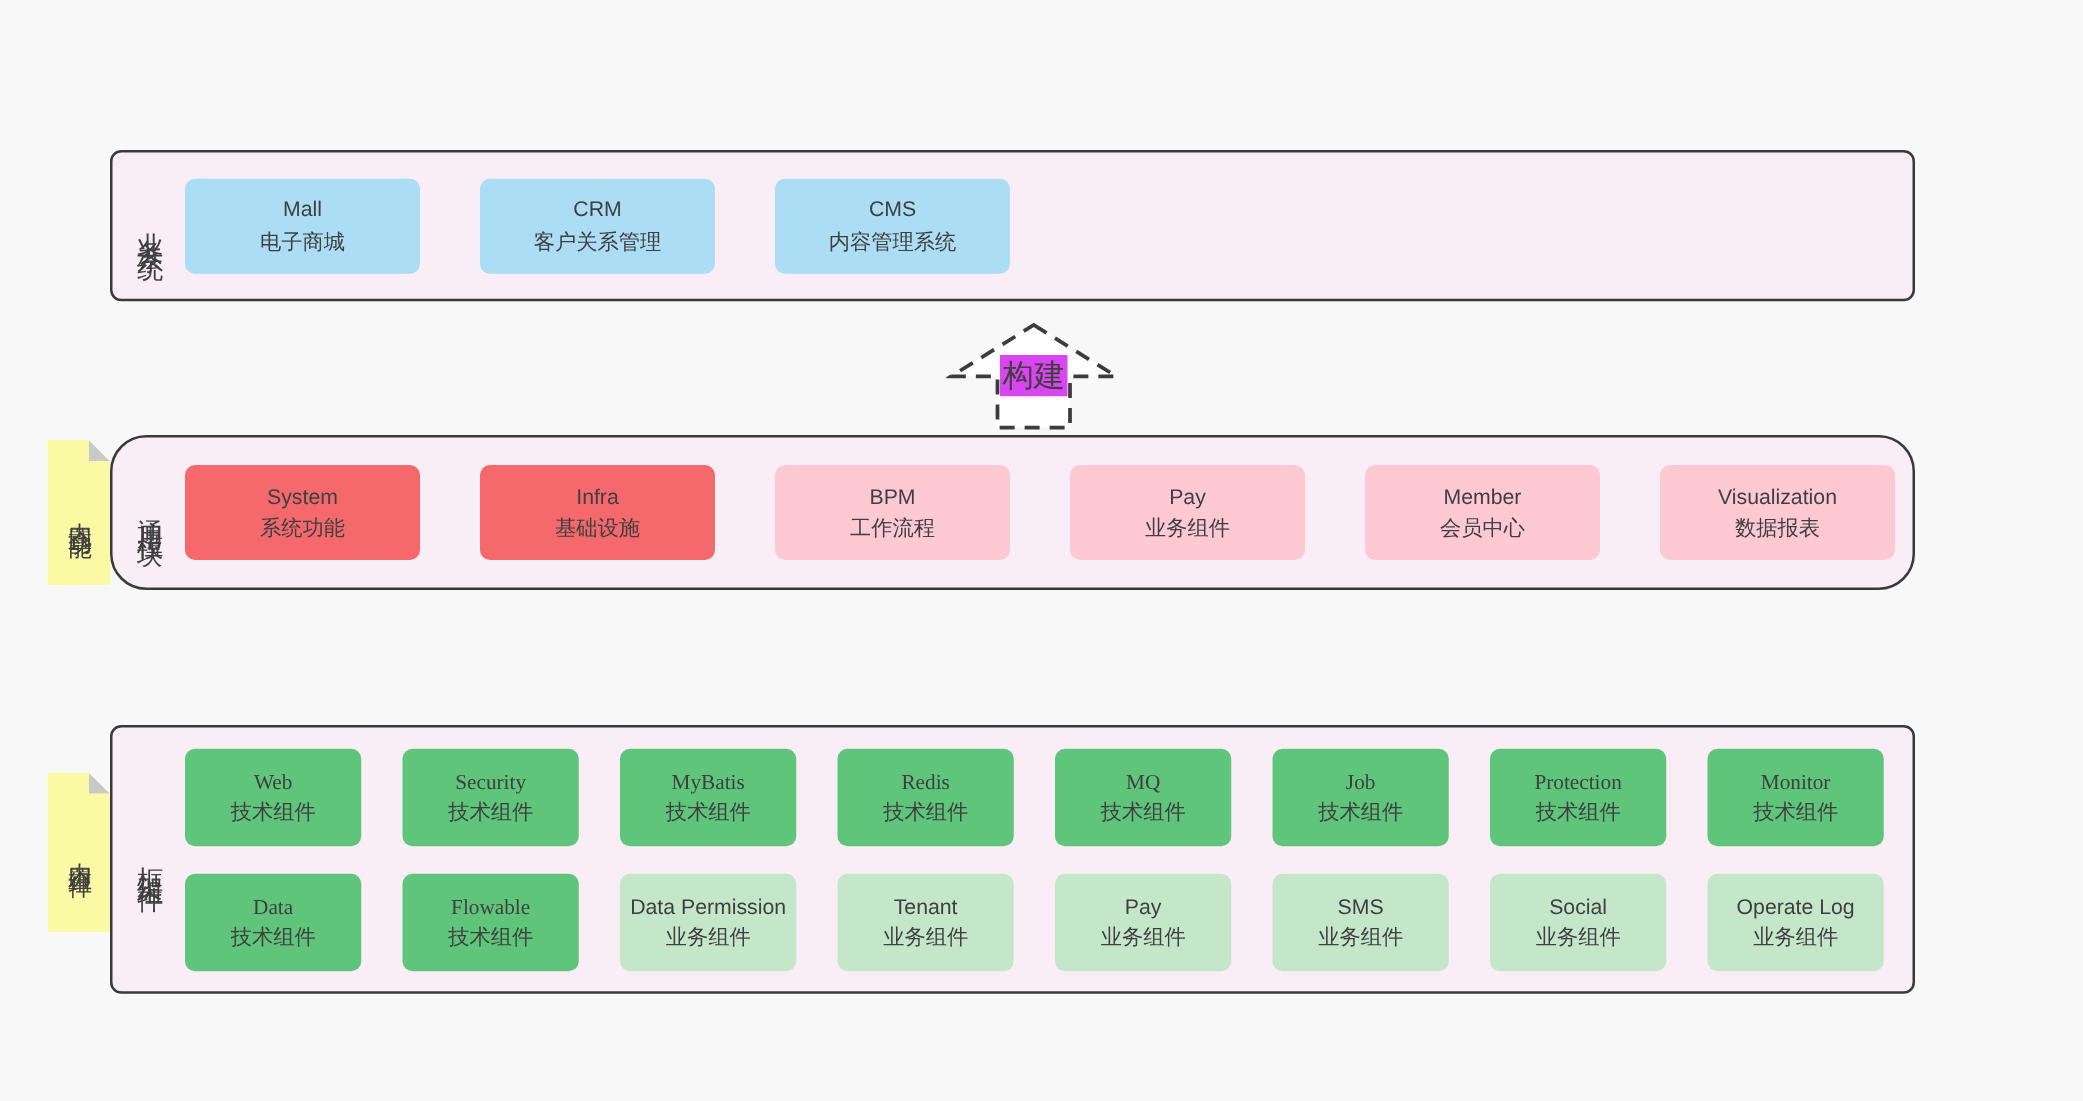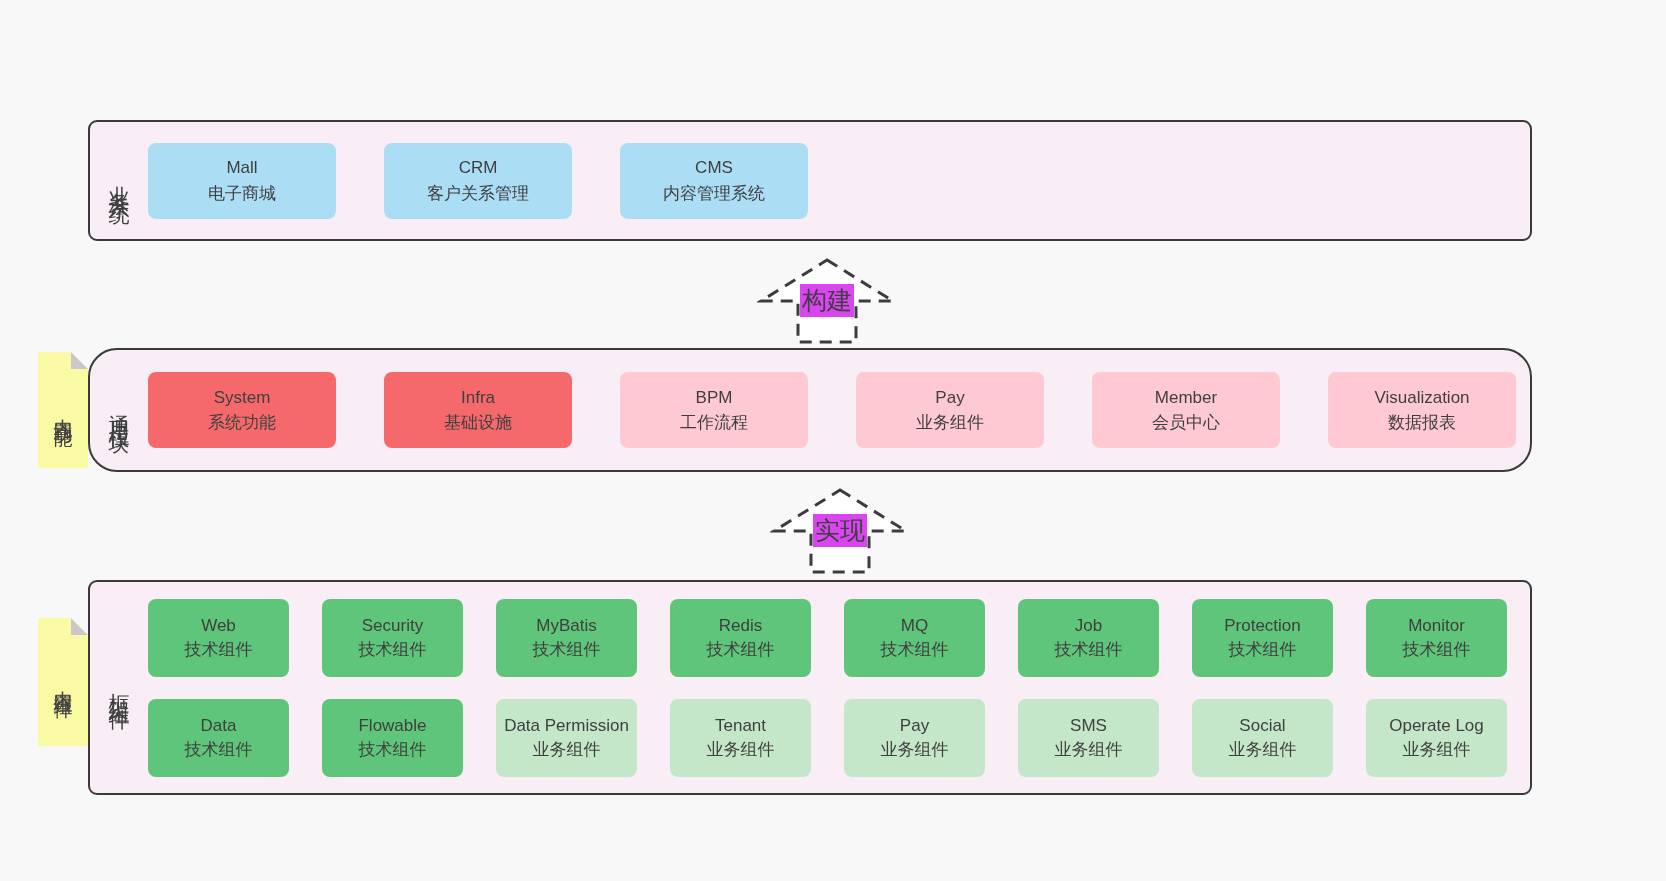--- a/index.html
+++ b/index.html
@@ -42,21 +42,21 @@
   .box{
     border-radius:8px;display:flex;flex-direction:column;align-items:center;justify-content:center;
     text-align:center;color:var(--text);font-size:17px;line-height:1.5;
     box-sizing:border-box;padding:4px 6px;
   }
   .box-lg{width:188px;height:76px;}
   .box-sm{width:141px;height:78px;line-height:1.4;}
   .v-blue{background:var(--blue);}
   .v-red{background:var(--red);}
   .v-pink{background:var(--pink);text-align:right;}
-  .v-green{background:var(--green);}
+  .v-green{background:var(--green);font-family:Liberation Serif, serif;}
   .v-light-green{background:var(--light-green);}
 
   
   .sticky{
     position:absolute;left:38px;width:50px;background:var(--sticky-yellow);z-index:0;
     clip-path:polygon(0 0, calc(100% - 17px) 0, 100% 17px, 100% 100%, 0 100%);
     display:flex;align-items:center;justify-content:center;
   }
   .sticky-1{top:352px;height:116px;}
   .sticky-2{top:618px;height:128px;}
@@ -137,26 +137,20 @@
           <div>Member</div>
           <div>会员中心</div>
         </div>
         <div class="box box-lg v-pink">
           <div>Visualization</div>
           <div>数据报表</div>
         </div>
       </div>
   </section>
 
-  <div class="arrow arrow-2">
-    <svg viewBox="0 0 140 88">
-      <polygon points="70,4 136,45 99,45 99,86 41,86 41,45 4,45" fill="#ffffff" stroke="#3c3c3c" stroke-width="3" stroke-dasharray="12 8" stroke-linejoin="miter"></polygon>
-    </svg>
-    <span class="arrow-label">实现</span>
-  </div>
 
   <div class="sticky sticky-2">
     <div class="fold"></div>
     <div class="sticky-text">内置组件</div>
   </div>
 
   <section class="band band-components">
     <div class="band-label">框架组件</div>
     <div class="rows">
       <div class="boxes-row" id="boxes-comp-row1">

